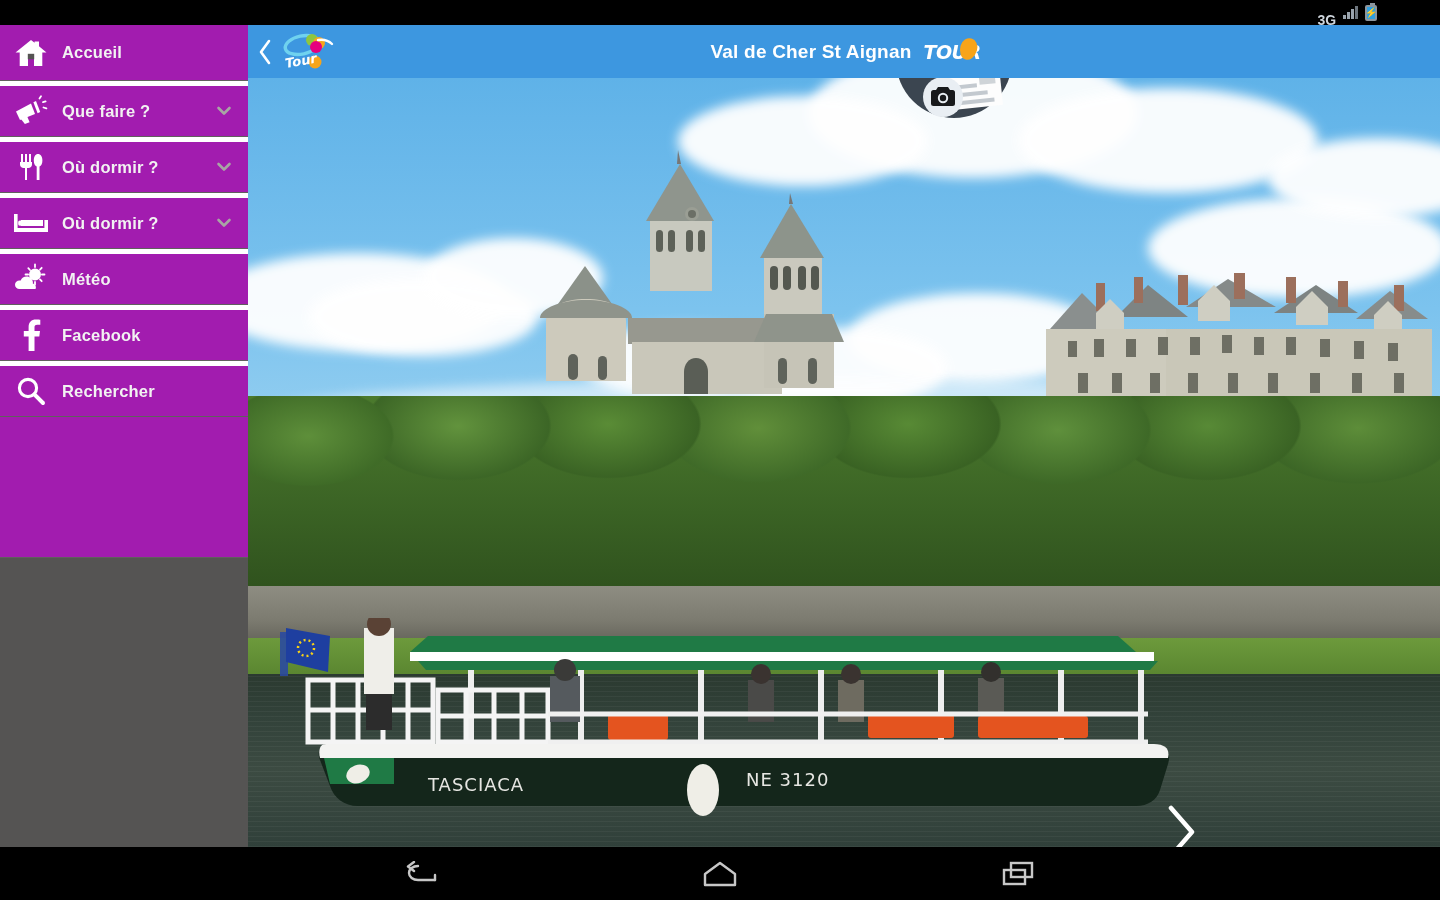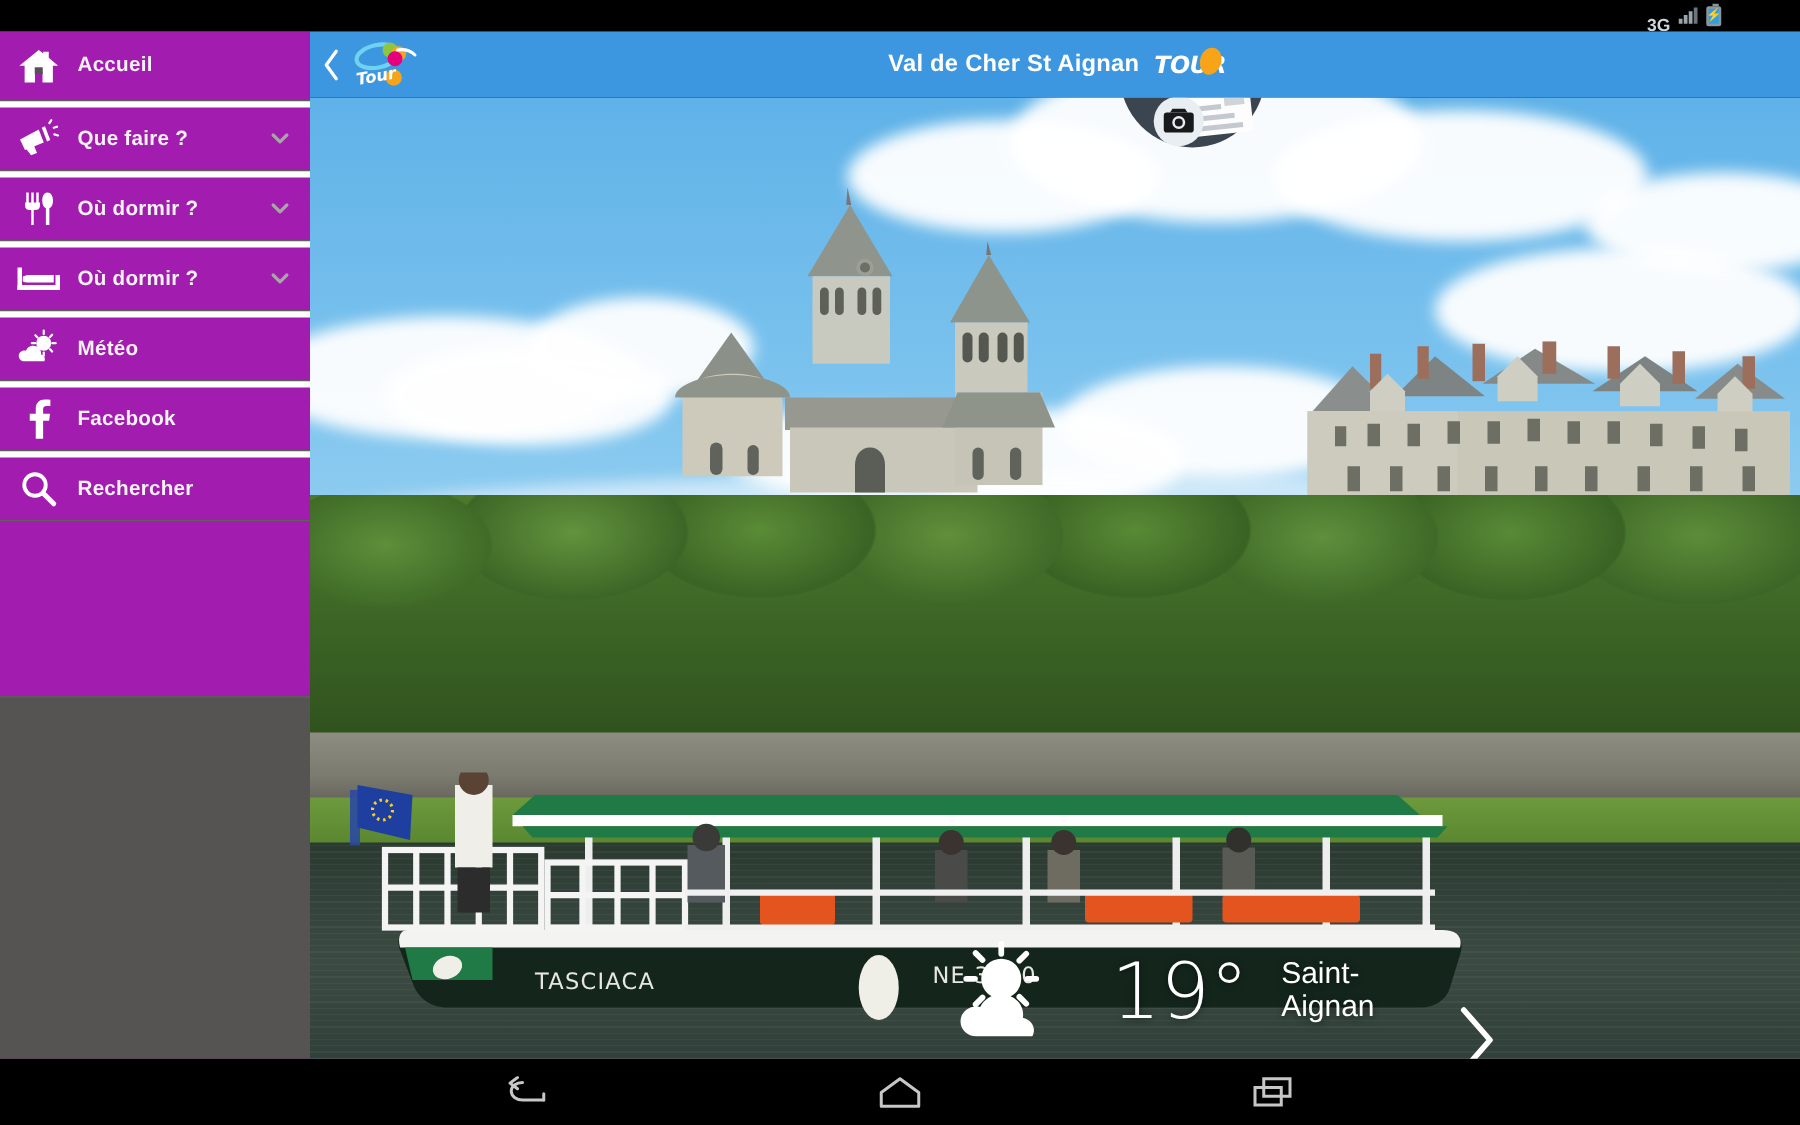--- a/index.html
+++ b/index.html
@@ -469,40 +469,20 @@
         </g>
         <circle cx="50" cy="59" r="20" fill="#e9eef3"></circle>
         <g fill="#18191b">
           <rect x="38" y="52" width="24" height="16" rx="2.5"></rect>
           <path d="M45 49h10l2 3H43z"></path>
           <circle cx="50" cy="60" r="5.2" fill="#e9eef3"></circle>
           <circle cx="50" cy="60" r="3.2" fill="#18191b"></circle>
         </g>
       </svg>
 
-      <div id="weather">
-        <svg width="110" height="84" viewBox="0 0 110 84">
-          <g fill="#ffffff">
-            <circle cx="48" cy="32" r="16"></circle>
-            <g stroke="#ffffff" stroke-width="4.6" stroke-linecap="round">
-              <path d="M48 4v8"></path>
-                <path d="M48 52v6"></path>
-              <path d="M76 32h-7"></path>
-                <path d="M27 32h-7"></path>
-              <path d="M68 12l-5.5 5.5"></path>
-                <path d="M33 47l-5.5 5.5"></path>
-              <path d="M68 52l-5.5-5.5"></path>
-                <path d="M33 17l-5.5-5.5"></path>
-            </g>
-            <path d="M28 78c-7 0-12.6-5.3-12.6-11.9S21 54.2 28 54.2c1.1 0 2.2.1 3.2.4C34 48.4 40.4 44.3 47.8 44.3c9.8 0 17.7 7.3 17.7 16.2 0 .9-.1 1.8-.2 2.6 5.1 1.1 8.9 5.2 8.9 10.1 0 1.7-.5 3.3-1.3 4.8z"></path>
-          </g>
-        </svg>
-        <div id="weather-temp">19°</div>
-        <div id="weather-city">Saint-Aignan</div>
-      </div>
       <div id="weather-next">
         <svg width="36" height="58" viewBox="0 0 36 58">
             <path d="M8 5 29 29 8 53" stroke="#ffffff" stroke-width="4.5" fill="none" stroke-linecap="round" stroke-linejoin="round"></path>
           </svg>
       </div>
     </div>
 
     <header id="appbar">
       <span id="back-chevron">
         <svg width="14" height="26" viewBox="0 0 14 26">

